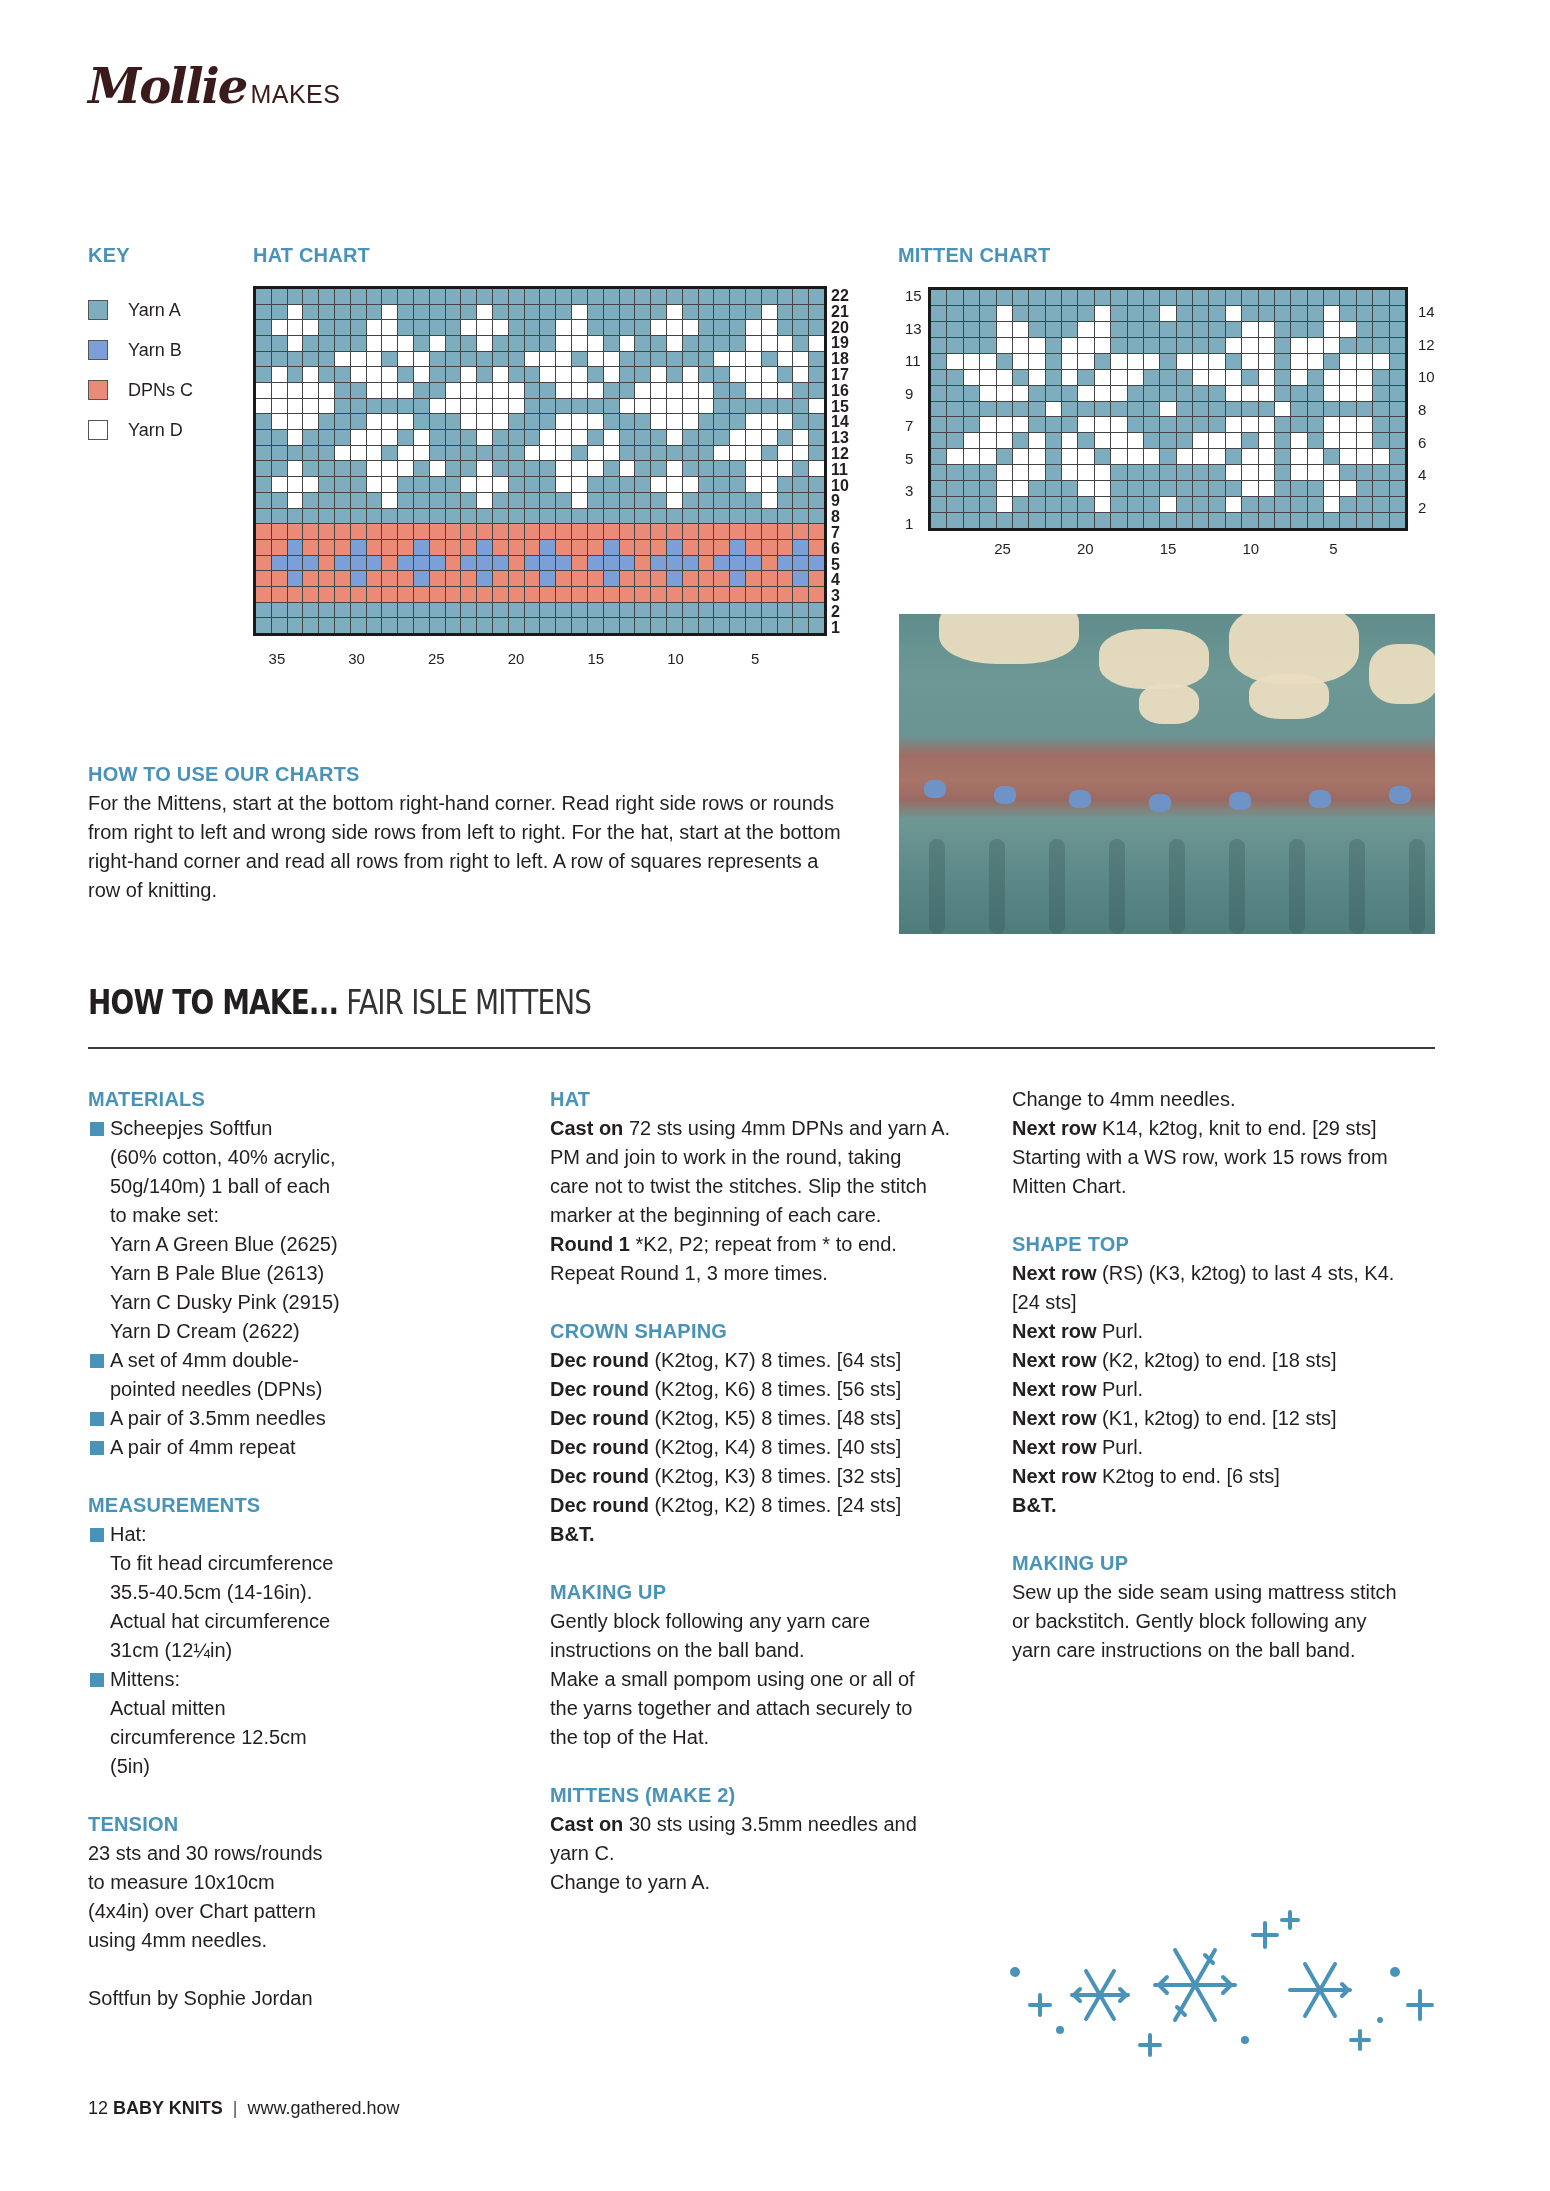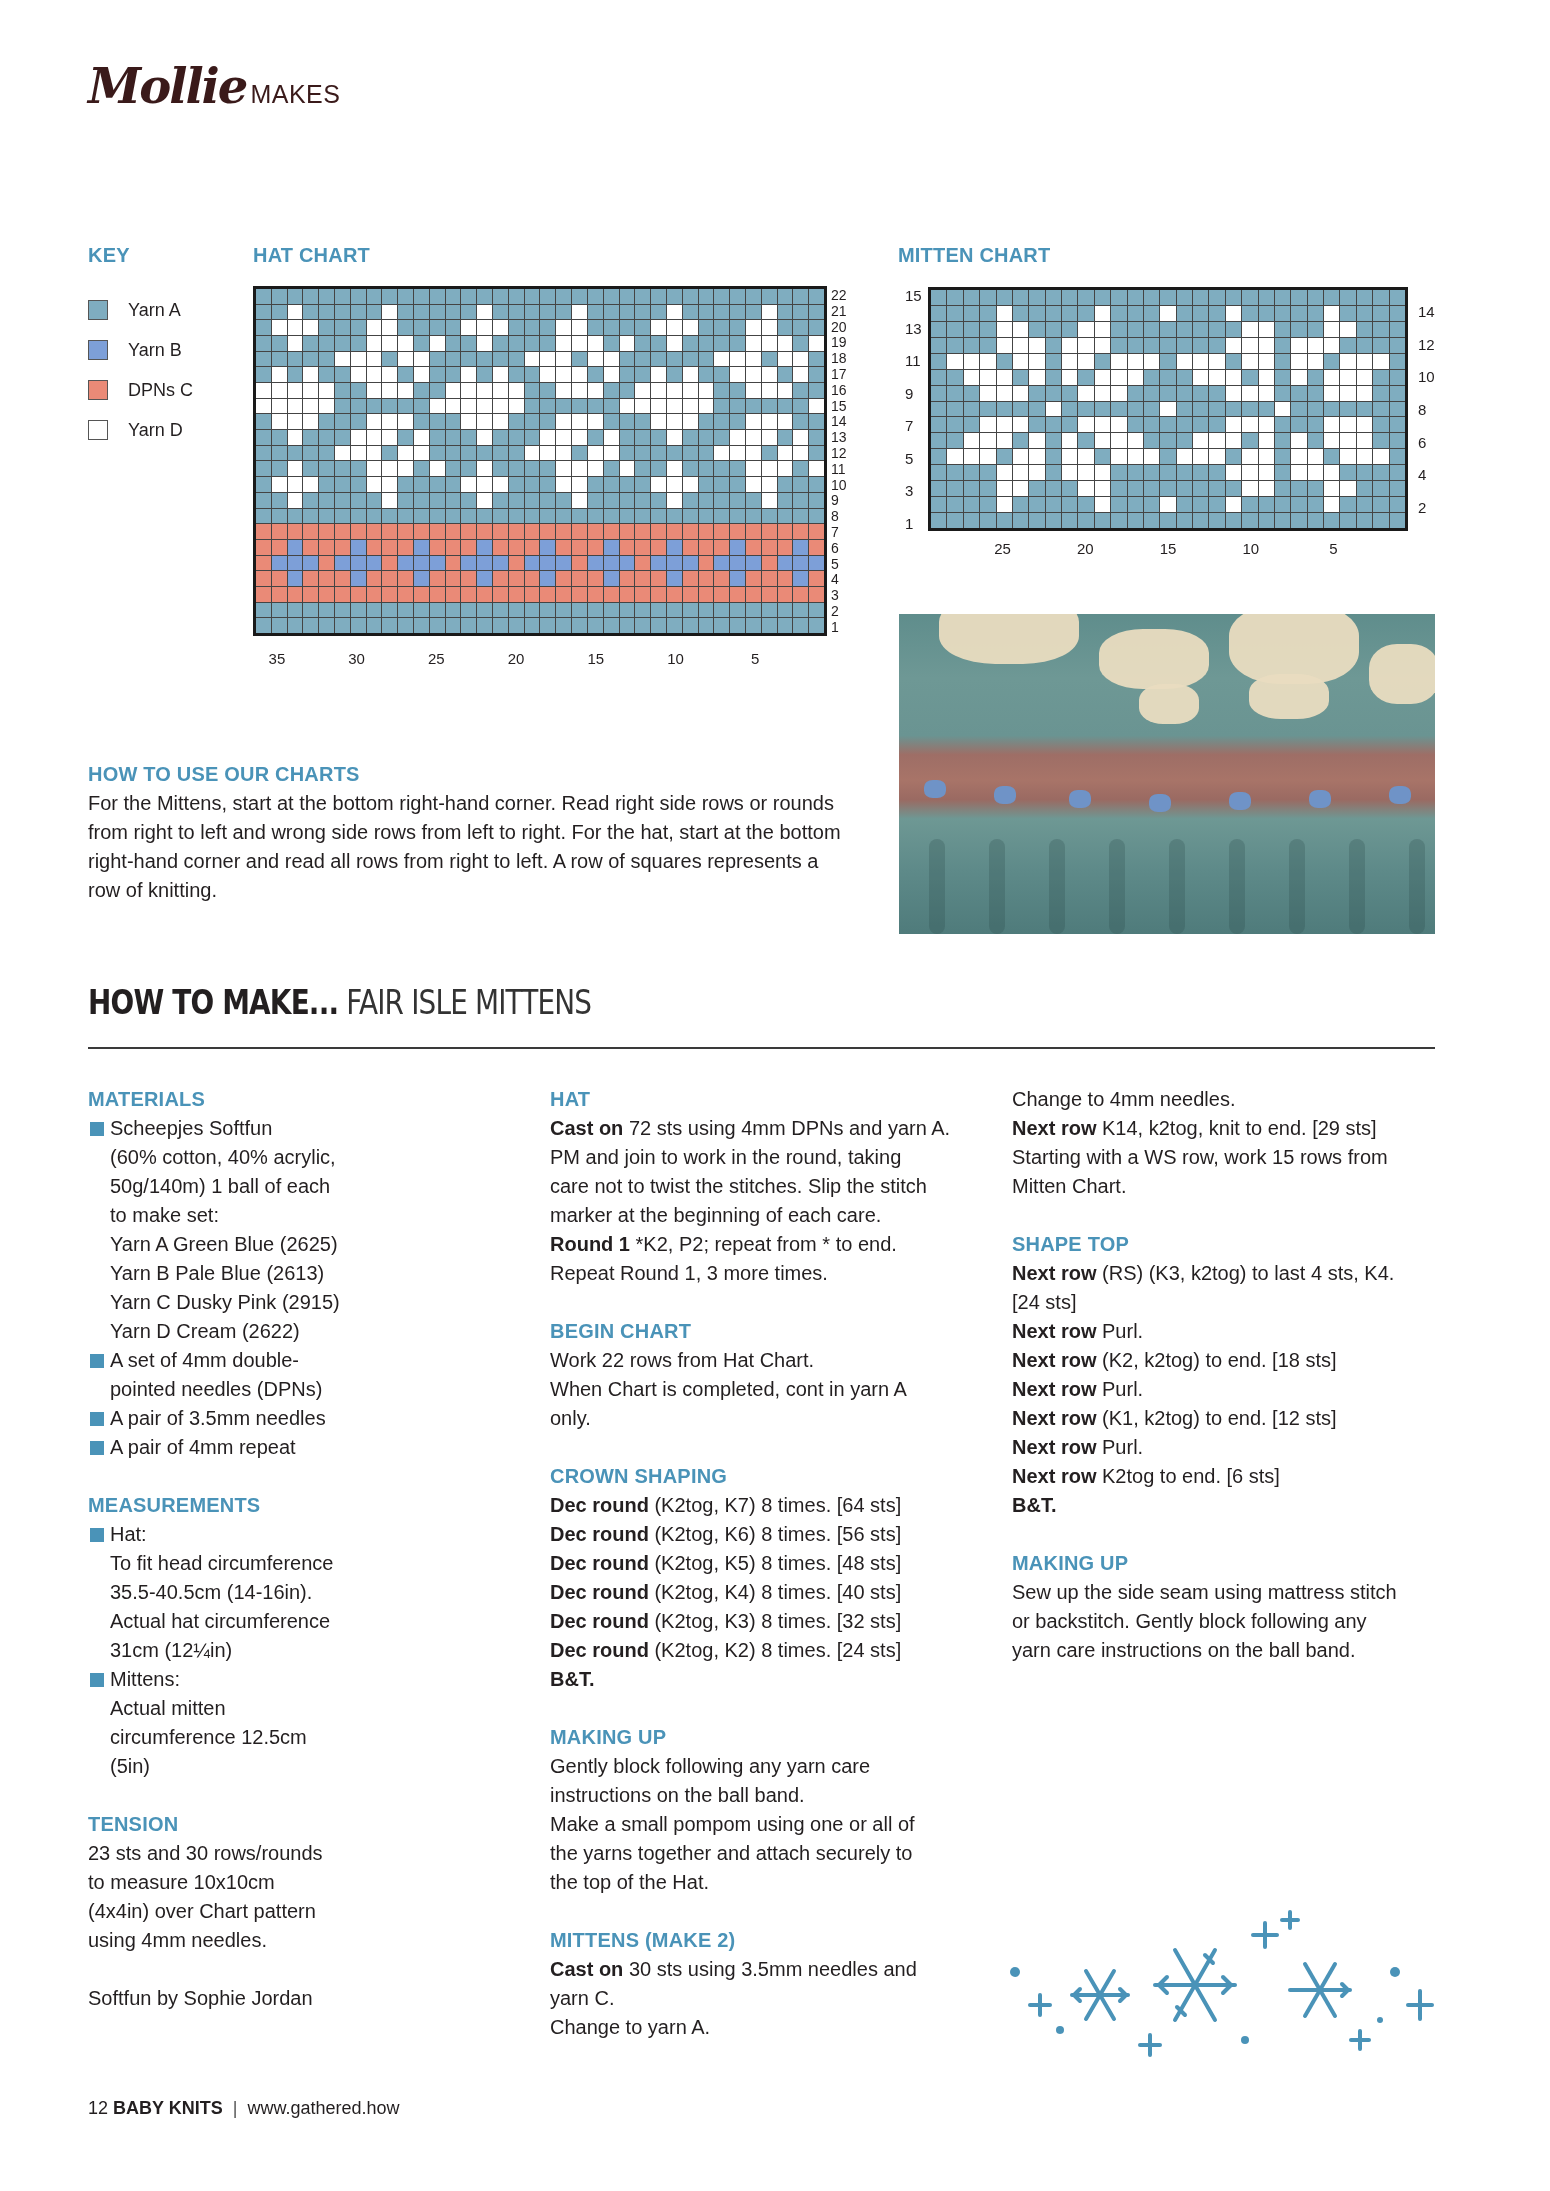--- a/index.html
+++ b/index.html
@@ -20,21 +20,21 @@
   .hat-title { position: absolute; left: 253px; top: 244px; }
   .mitten-title { position: absolute; left: 898px; top: 244px; }
 
   .grid { position: absolute; display: grid; border: 3px solid #1a1a1a; background: #444; gap: 1px; }
   .cell { width: 100%; height: 100%; }
   .hat-grid { left: 253px; top: 286px; width: 574px; height: 350px; grid-template-columns: repeat(36, 1fr); grid-template-rows: repeat(22, 1fr); }
   .mitten-grid { left: 928px; top: 287px; width: 480px; height: 244px; grid-template-columns: repeat(29, 1fr); grid-template-rows: repeat(15, 1fr); }
 
   .row-nums { position: absolute; font-size: 14px; line-height: 1; }
   .hat-row-nums { left: 831px; top: 288px; width: 30px; }
-  .hat-row-nums span { display: block; height: 15.8px; font-size: 14px; line-height: 15.8px; }
+  .hat-row-nums span { display: block; height: 15.8px; font-size: 16px; line-height: 15.8px; font-weight: bold; }
   .col-nums { position: absolute; font-size: 15px; }
   .col-nums span { position: absolute; transform: translateX(-50%); }
   .hat-col-nums { left: 253px; top: 650px; width: 574px; height: 20px; }
   .mitten-col-nums { left: 928px; top: 540px; width: 480px; height: 20px; }
   .mitten-left-nums, .mitten-right-nums { position: absolute; font-size: 15px; }
   .mitten-left-nums span, .mitten-right-nums span { position: absolute; transform: translateY(-50%); }
   .mitten-left-nums { left: 905px; top: 287px; width: 20px; height: 244px; }
   .mitten-right-nums { left: 1418px; top: 287px; width: 30px; height: 244px; }
 
   .photo { position: absolute; left: 899px; top: 614px; width: 536px; height: 320px; overflow: hidden;
@@ -1489,28 +1489,20 @@
 <div class="col col2">
   <div class="section">
     <div class="teal-head">HAT</div>
     <div class="rich">
         <div><b>Cast on</b> 72 sts using 4mm DPNs and yarn A.</div>
         <div>PM and join to work in the round, taking</div>
         <div>care not to twist the stitches. Slip the stitch</div>
         <div>marker at the beginning of each care.</div>
         <div><b>Round 1</b> *K2, P2; repeat from * to end.</div>
         <div>Repeat Round 1, 3 more times.</div>
-      </div>
-  </div>
-  <div class="section">
-    <div class="teal-head">BEGIN CHART</div>
-    <div class="plain">
-        <div>Work 22 rows from Hat Chart.</div>
-        <div>When Chart is completed, cont in yarn A</div>
-        <div>only.</div>
       </div>
   </div>
   <div class="section">
     <div class="teal-head">CROWN SHAPING</div>
     <div class="rich">
         <div><b>Dec round</b> (K2tog, K7) 8 times. [64 sts]</div>
         <div><b>Dec round</b> (K2tog, K6) 8 times. [56 sts]</div>
         <div><b>Dec round</b> (K2tog, K5) 8 times. [48 sts]</div>
         <div><b>Dec round</b> (K2tog, K4) 8 times. [40 sts]</div>
         <div><b>Dec round</b> (K2tog, K3) 8 times. [32 sts]</div>

